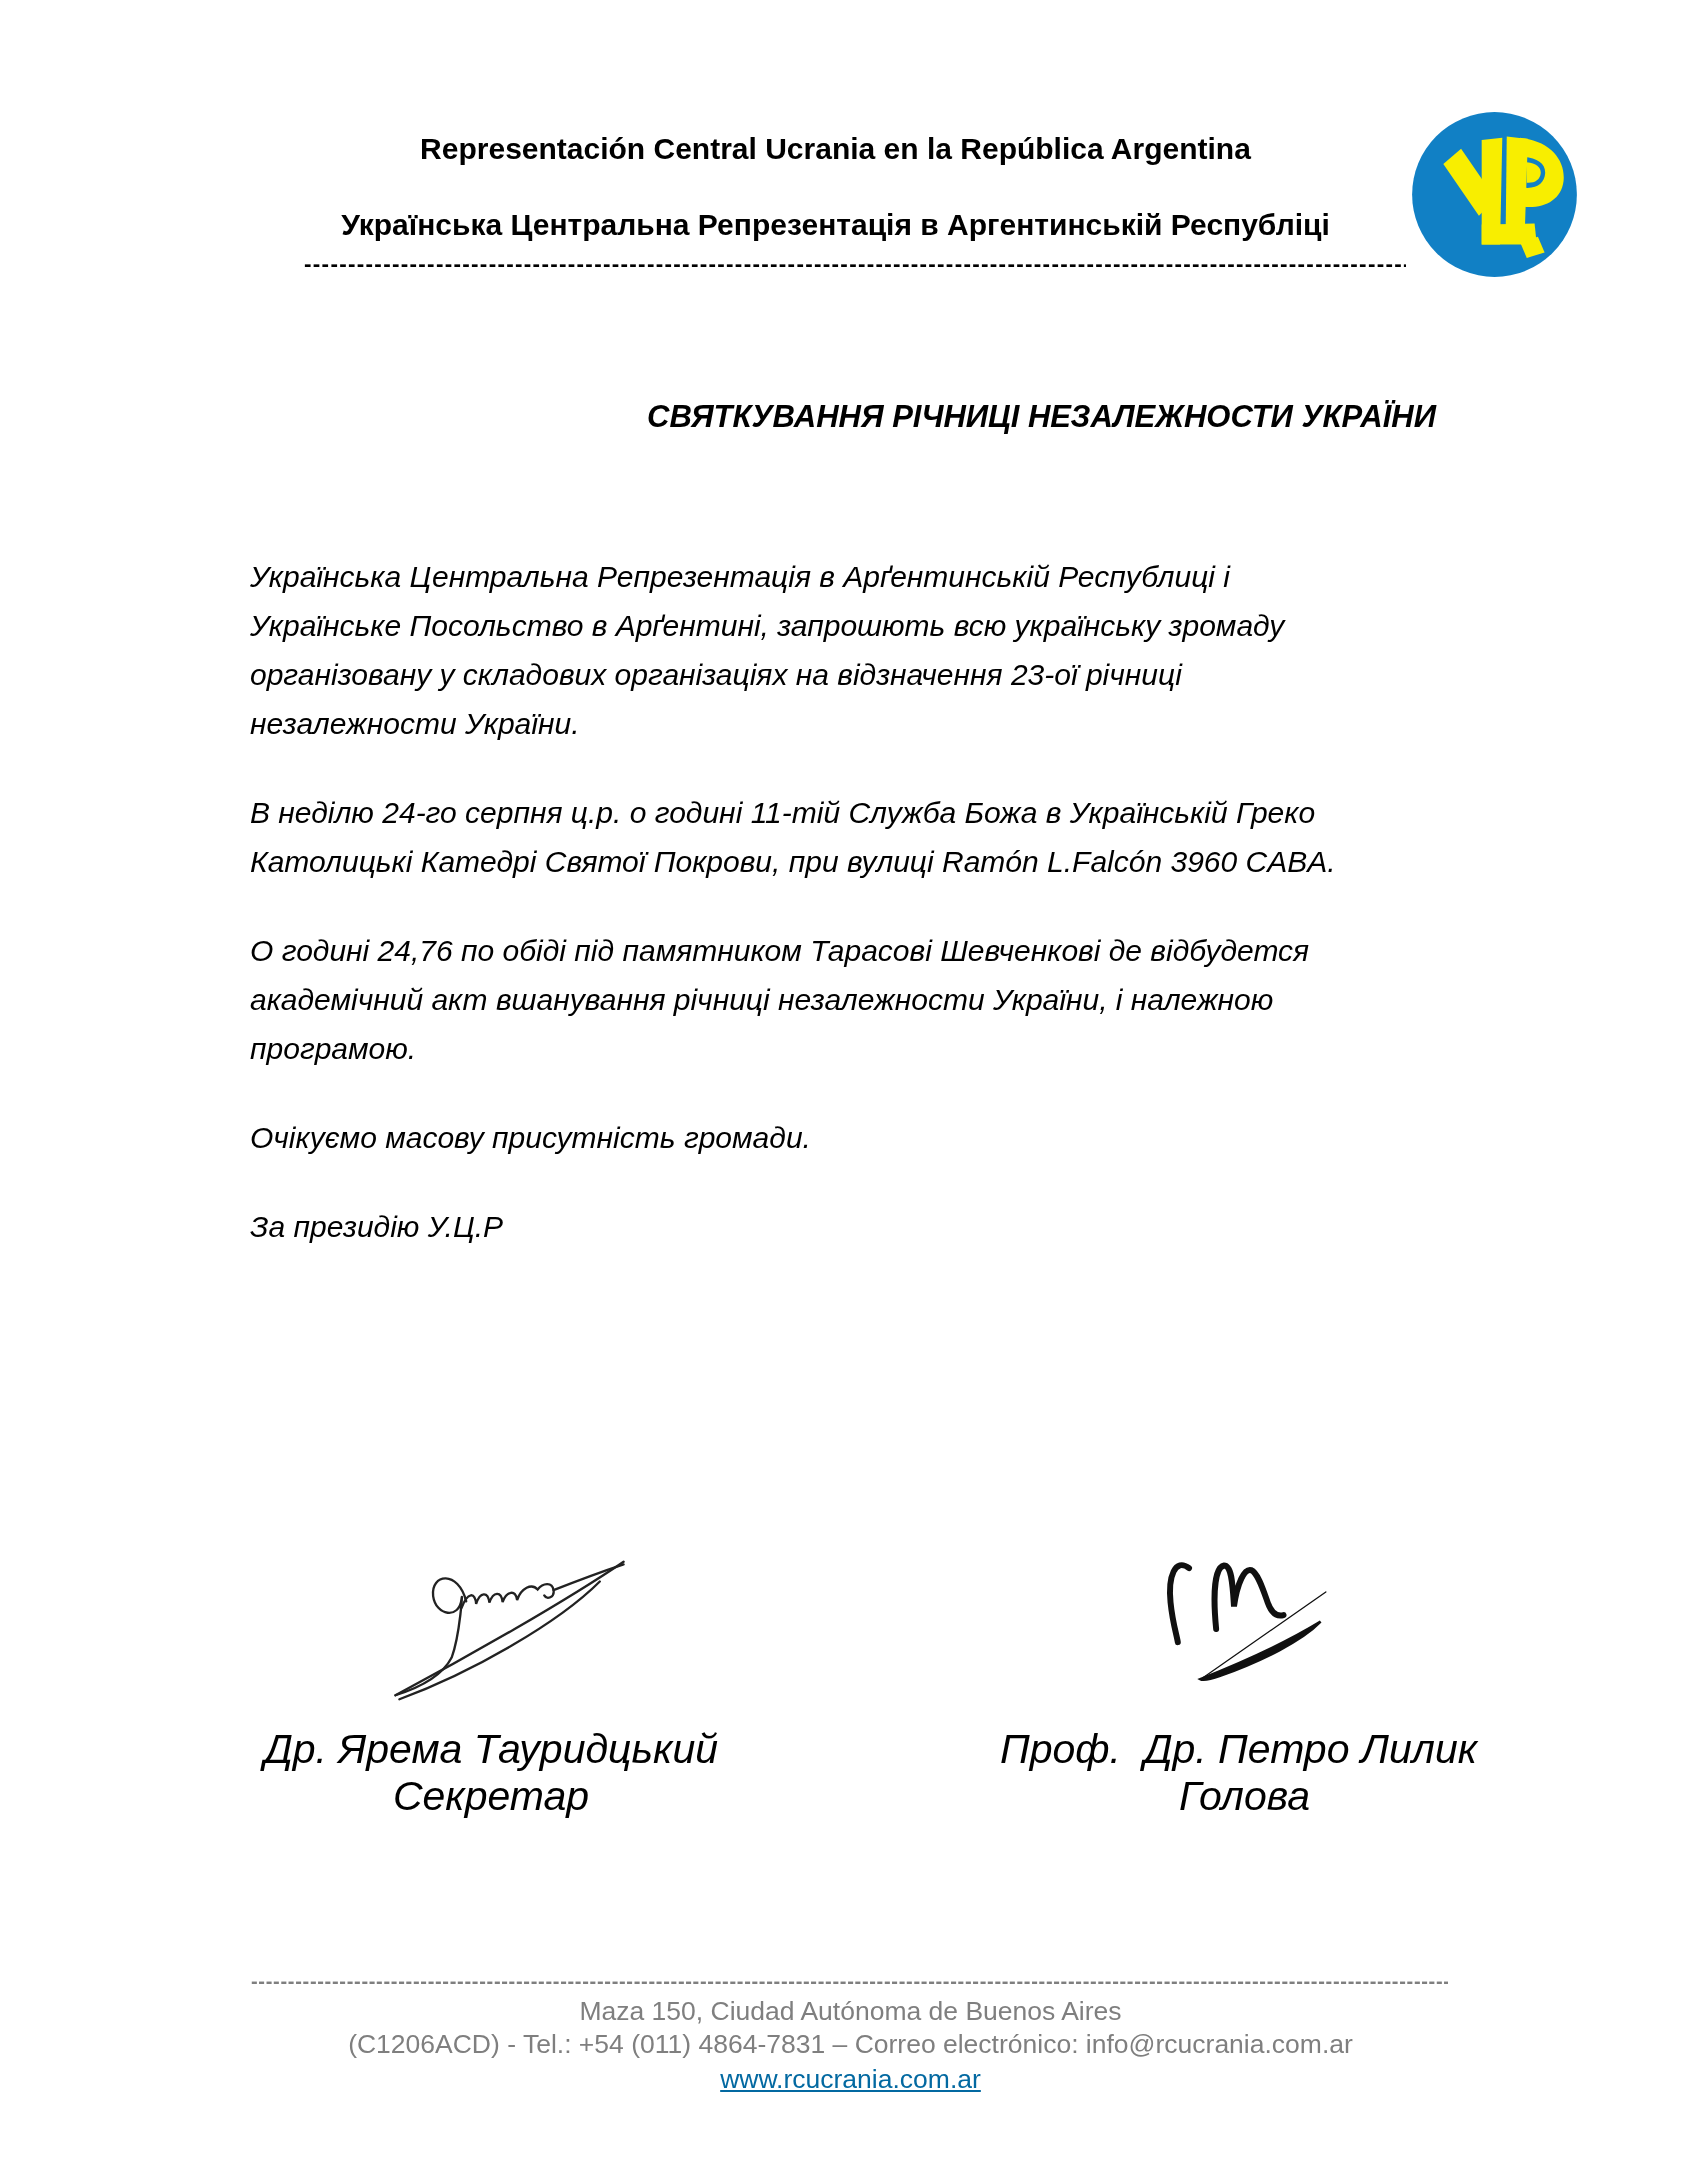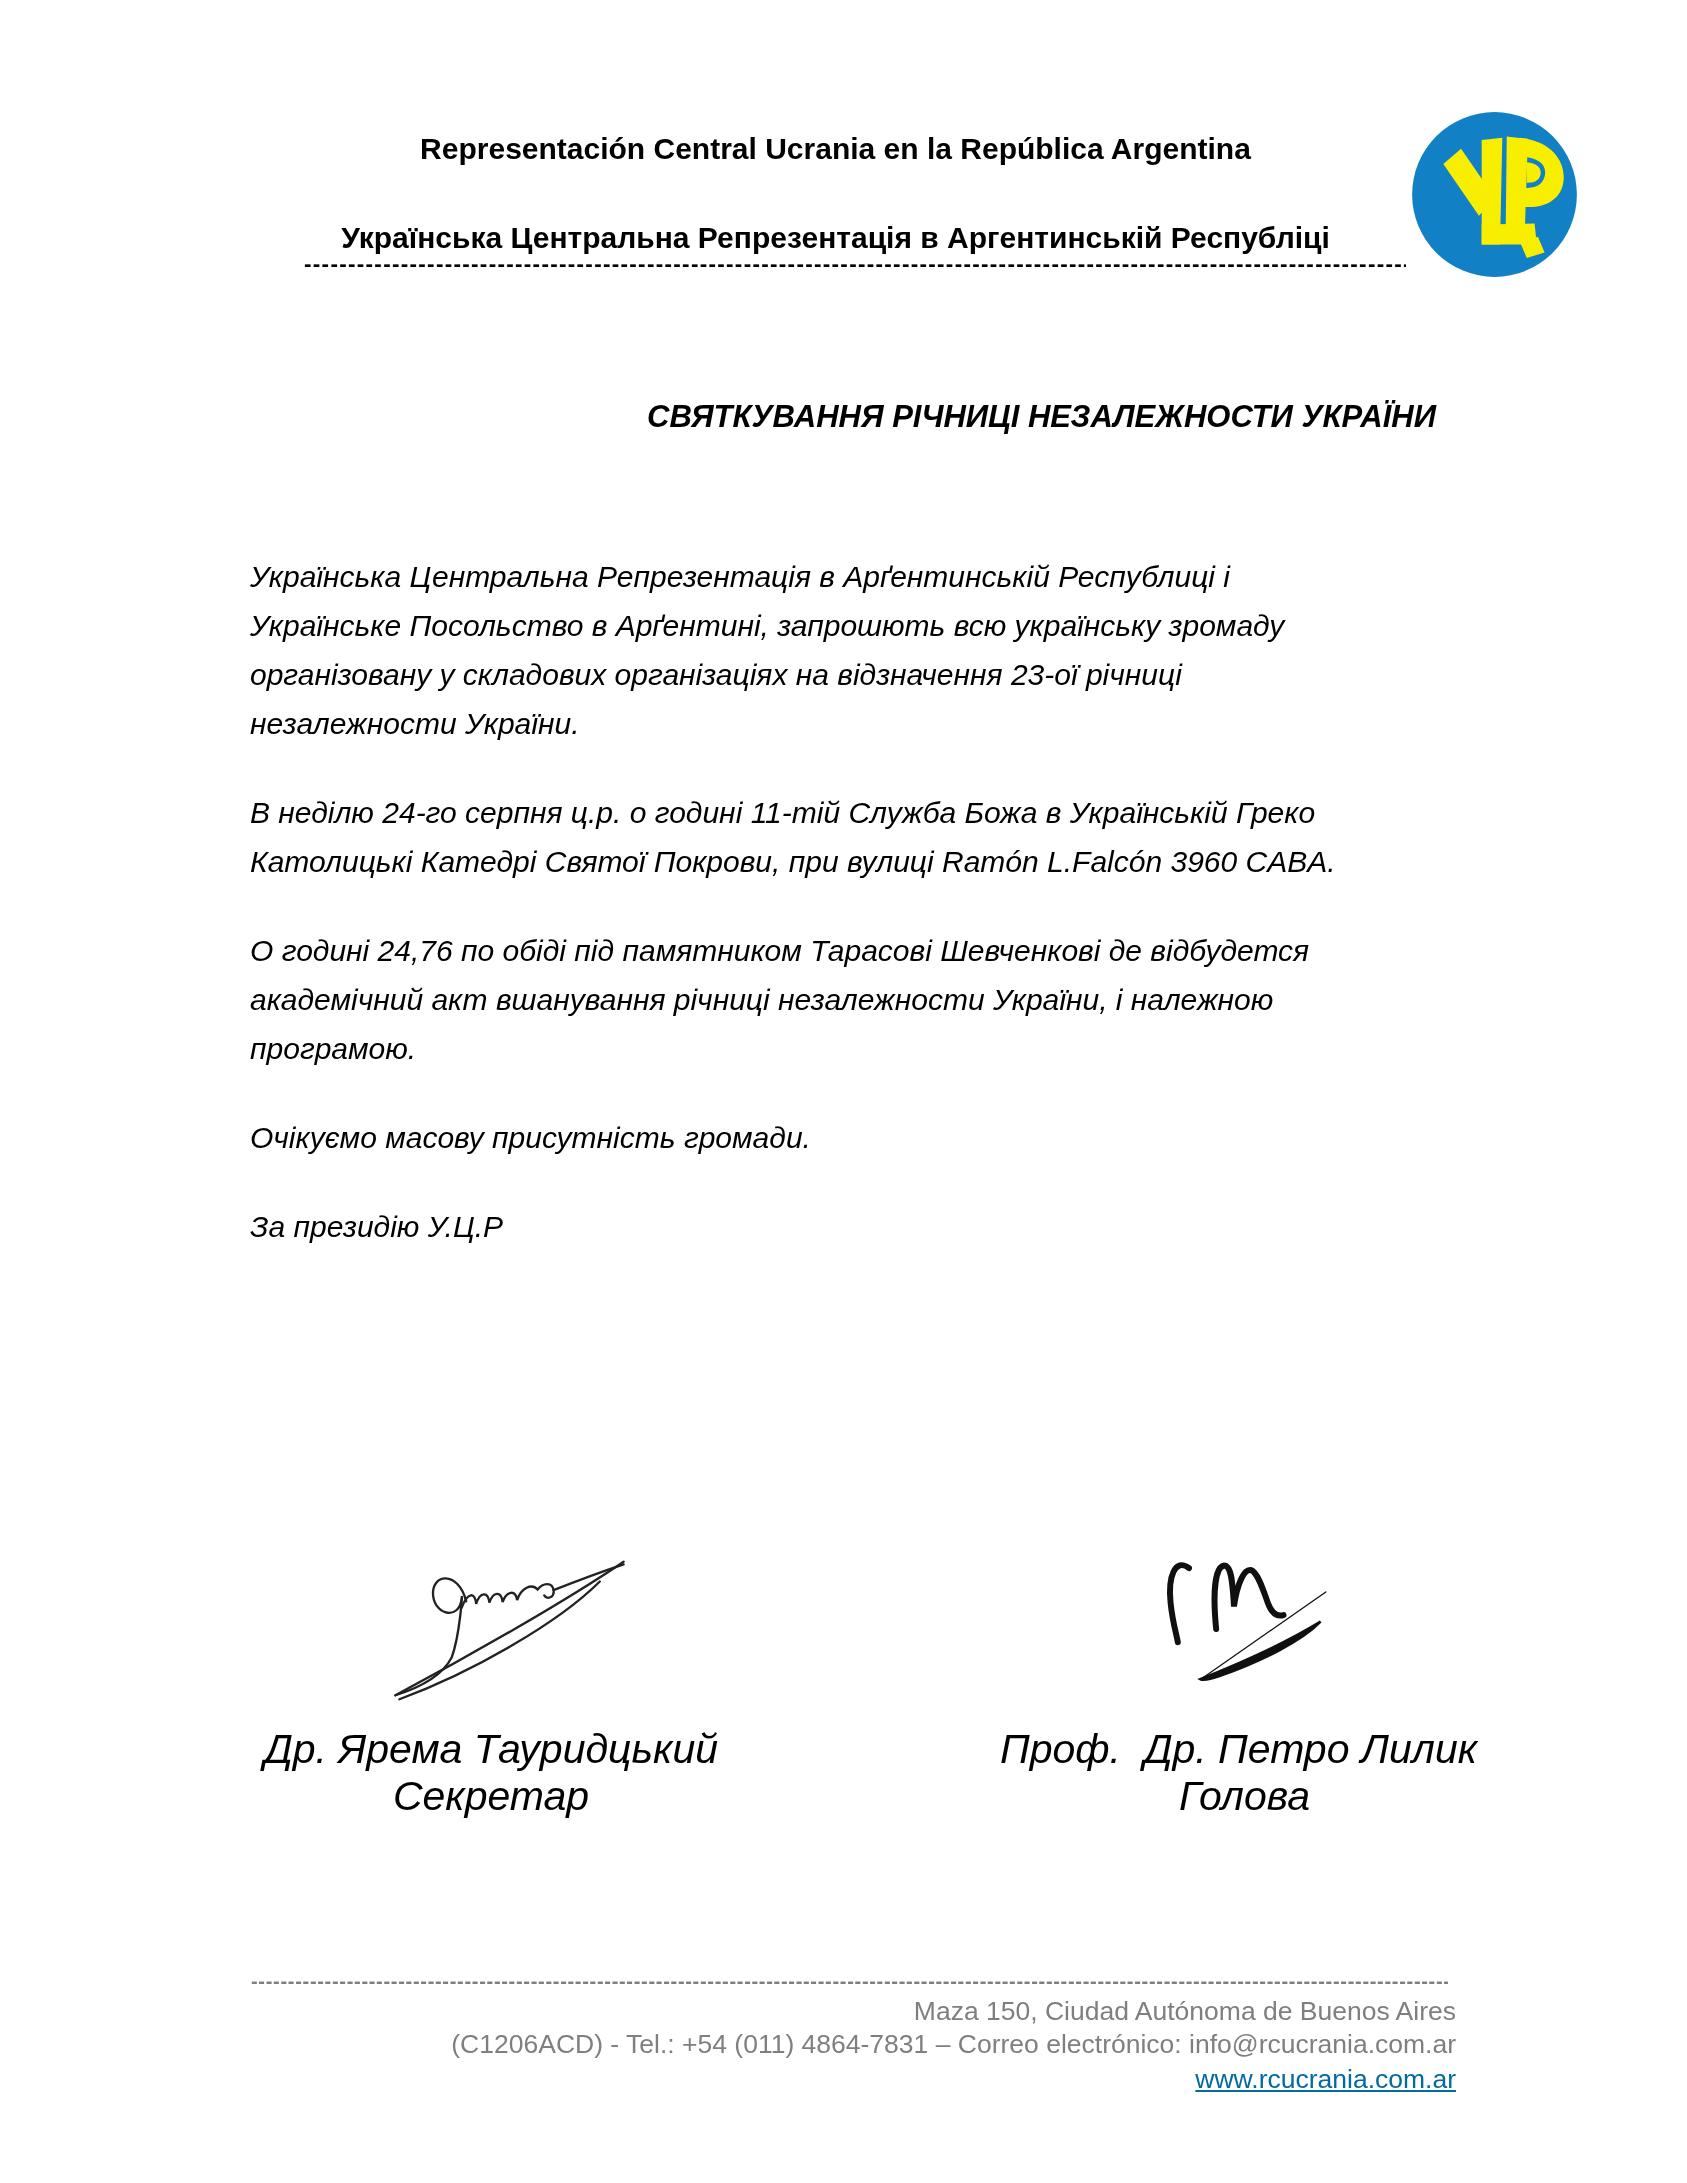--- a/index.html
+++ b/index.html
@@ -9,21 +9,21 @@
     overflow: hidden;
   }
   .abs { position: absolute; }
 
   
   .header-line {
     left: 288px; width: 1095px; text-align: center;
     font-weight: bold; font-size: 30px; line-height: 37px;
   }
   #header-line1 { top: 130px; }
-  #header-line2 { top: 206px; margin-top: 13px; }
+  #header-line2 { top: 206px; }
   .dashes {
     overflow: hidden; white-space: nowrap;
     font-weight: bold; font-size: 22.5px; line-height: 26.5px; letter-spacing: 1.3px;
   }
   #header-dashes { top: 251px; left: 304px; width: 1102px; height: 28px; color: #000; }
 
   
   #logo { left: 1411px; top: 111px; width: 167px; height: 167px; }
 
   
@@ -50,21 +50,21 @@
   }
   #left-name  { top: 1731px; left: 246px;  width: 490px; }
   #left-role  { top: 1778px; left: 246px;  width: 490px; }
   #right-name { top: 1731px; left: 974px; width: 529px; }
   #right-role { top: 1778px; left: 980px; width: 529px; }
 
   
   #footer-dashes { top: 1968px; left: 251px; width: 1197px; height: 26.5px;
                    color: #7f7f7f; font-size: 20px; letter-spacing: 0.7px; }
   .footer-line {
-    left: 245px; width: 1211px; text-align: right;
+    left: 245px; width: 1211px; text-align: center;
     font-size: 26.5px; line-height: 32px; color: #7f7f7f;
   }
   #footer-address { top: 1995px; }
   #footer-contact { top: 2028px; }
   #footer-link-row { top: 2063px; }
   #footer-link-row a { color: #0369a1; text-decoration: underline; }
 
   svg { display: block; }
 </style>
 </head>

